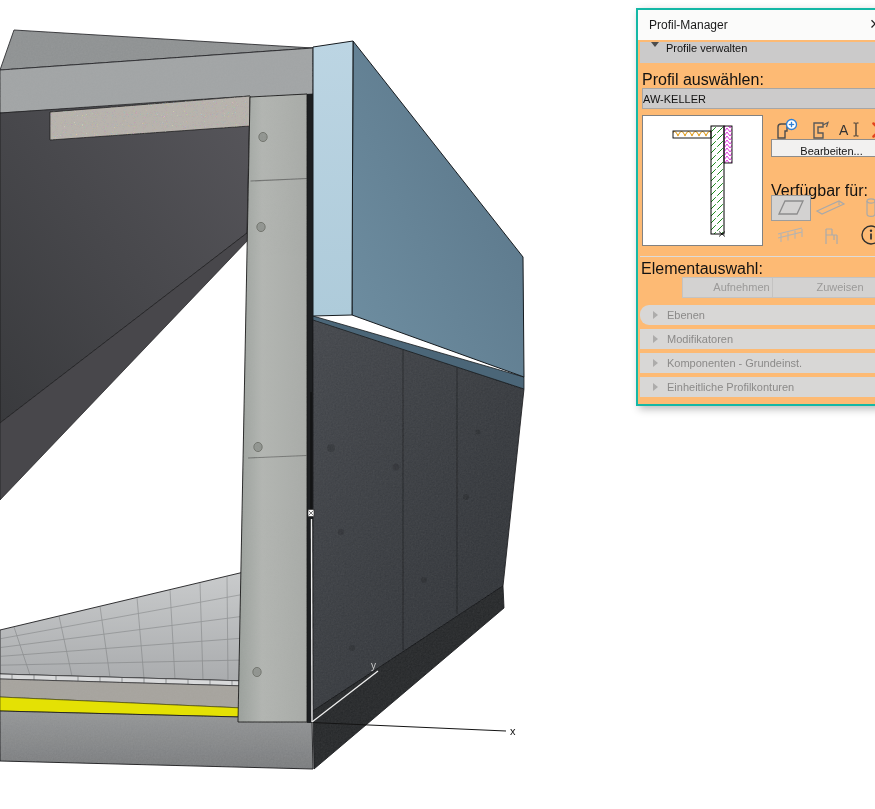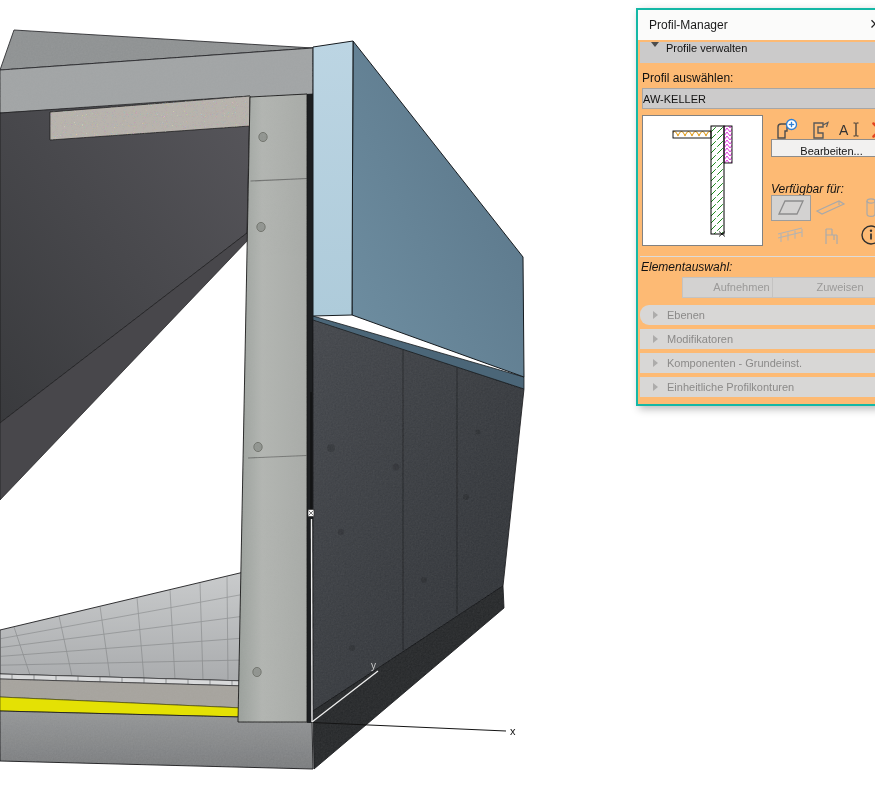--- a/index.html
+++ b/index.html
@@ -20,21 +20,21 @@
   #dialog *{box-sizing:border-box;}
   .titlebar{position:absolute;left:0;top:0;width:100%;height:30px;background:#fbfbfa;}
   .title{position:absolute;left:11px;top:8px;font-size:12px;color:#1a1a1a;}
   .close{position:absolute;right:9px;top:5px;width:18px;height:18px;
     font-size:14px;line-height:18px;text-align:center;color:#222;cursor:default;}
   .hdrbar{position:absolute;left:2px;top:32px;width:251px;height:21px;
     background:#cbcaca;display:flex;align-items:flex-start;}
   .tri-down{width:0;height:0;border-left:4px solid transparent;border-right:4px solid transparent;
     border-top:5px solid #4d4d4d;margin:0 7px 0 11px;}
   .hdrbar span{color:#121212;}
-  .lbl{position:absolute;font-size:12px;color:#121212;}
+  .lbl{position:absolute;font-size:16px;color:#121212;}
   .dropdown{position:absolute;left:4px;top:78px;width:249px;height:21px;
     background:#cccbcb;border:1px solid #a7a6a5;display:flex;align-items:center;}
   .dropdown .val{color:#111;}
   .dd-arrow{position:absolute;right:7px;top:5px;width:0;height:0;
     border-top:4.5px solid transparent;border-bottom:4.5px solid transparent;border-left:6px solid #2c2c2c;}
   .preview{position:absolute;left:4px;top:105px;width:121px;height:131px;
     background:#ffffff;border:1px solid #818181;}
   .actionrow{position:absolute;left:133px;top:107px;width:121px;height:26px;
     display:flex;align-items:center;justify-content:space-between;padding:0 2px;}
   .btn{
@@ -279,21 +279,21 @@
       <path d="M15.5,5 h2 M18.5,5 h2 M15.5,18 h2 M18.5,18 h2" stroke="#333" stroke-width="1.1" fill="none"></path>
     </svg>
     <svg width="20" height="22" viewBox="0 0 20 22">
       <line x1="3.5" y1="4.5" x2="16.5" y2="17.5" stroke="#e2431f" stroke-width="2.5" stroke-linecap="round"></line>
       <line x1="16.5" y1="4.5" x2="3.5" y2="17.5" stroke="#e2431f" stroke-width="2.5" stroke-linecap="round"></line>
     </svg>
   </div>
 
   <button class="btn" id="btn-edit">Bearbeiten...</button>
 
-  <div class="lbl" style="left:133px;top:172px;font-style:italic;">Verfügbar für:</div>
+  <div class="lbl" style="left:133px;top:172px;">Verfügbar für:</div>
 
   <div class="availgrid">
     <div class="availrow">
       <div class="availcell pressed">
         <svg width="32" height="22" viewBox="0 0 32 22">
           <polygon points="4,17 10,4 28,4 22,17" fill="none" stroke="#8d8d8d" stroke-width="1.3"></polygon>
         </svg>
       </div>
       <div class="availcell">
         <svg width="32" height="22" viewBox="0 0 32 22">
@@ -324,21 +324,21 @@
           <circle cx="11" cy="11" r="9" fill="none" stroke="#2f2f2f" stroke-width="1.4"></circle>
           <circle cx="11" cy="6.8" r="1.2" fill="#2f2f2f"></circle>
           <line x1="11" y1="9.6" x2="11" y2="15.6" stroke="#2f2f2f" stroke-width="1.7"></line>
         </svg>
       </div>
     </div>
   </div>
 
   <div class="sep"></div>
 
-  <div class="lbl" style="left:3px;top:250px;font-style:italic;">Elementauswahl:</div>
+  <div class="lbl" style="left:3px;top:250px;">Elementauswahl:</div>
 
   <div class="disbtn" style="left:4px;top:267px;width:119px;margin-left:40px;">Aufnehmen</div>
   <div class="disbtn" style="left:134px;top:267px;width:120px;padding-left:16px;">Zuweisen</div>
 
   <div class="acc-row" style="top:295px;border-radius:9px;">
     <div class="tri-right"></div>
     <span>Ebenen</span>
   </div>
   <div class="acc-row" style="top:319px;">
     <div class="tri-right"></div>

